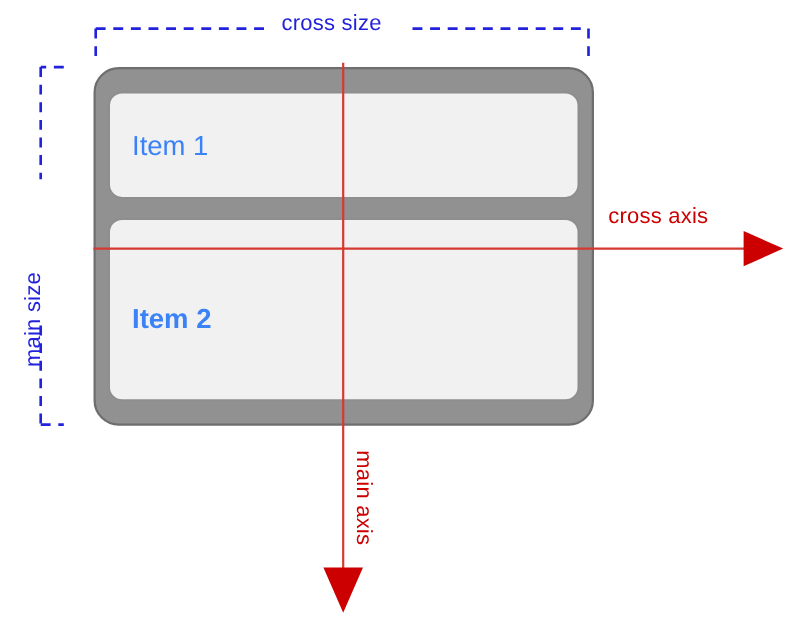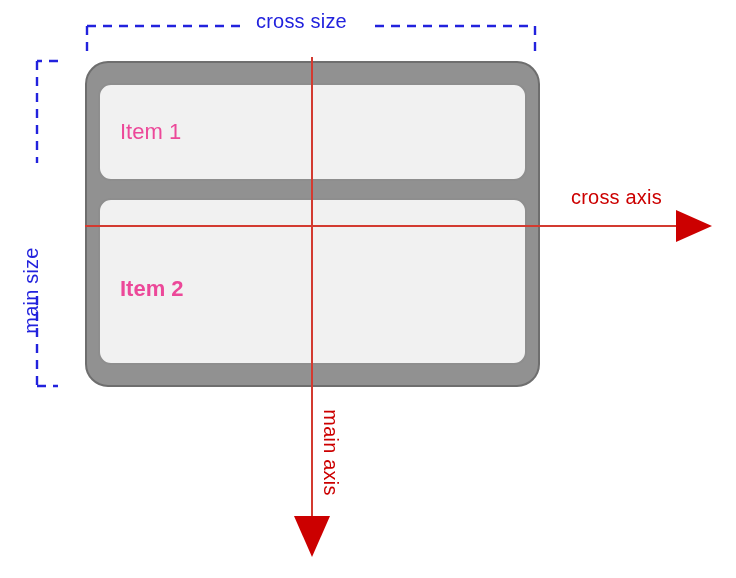--- a/index.html
+++ b/index.html
@@ -36,38 +36,38 @@
     letter-spacing: 0.2px;
   }
   
   .lbl-red {
     color: #cc0000;
     font-size: 20px;
     letter-spacing: 0.2px;
   }
   
   .lbl-item {
-    color: #ec4899;
-    font-size: 22px;
+    color: #3b82f6;
+    font-size: 25px;
     text-align: center;
   }
   #cross-size-label {
     left: 256px;
     top: 10px;
   }
   #main-size-label {
     left: -21px;
     top: 279px;
     transform: rotate(-90deg);
     transform-origin: center center;
     width: 104px;
     text-align: center;
   }
   #cross-axis-label {
-    left: 571px;
+    left: 553px;
     top: 186px;
   }
   #main-axis-label {
     left: 282px;
     top: 441px;
     transform: rotate(90deg);
     transform-origin: center center;
     width: 96px;
     text-align: center;
   }

